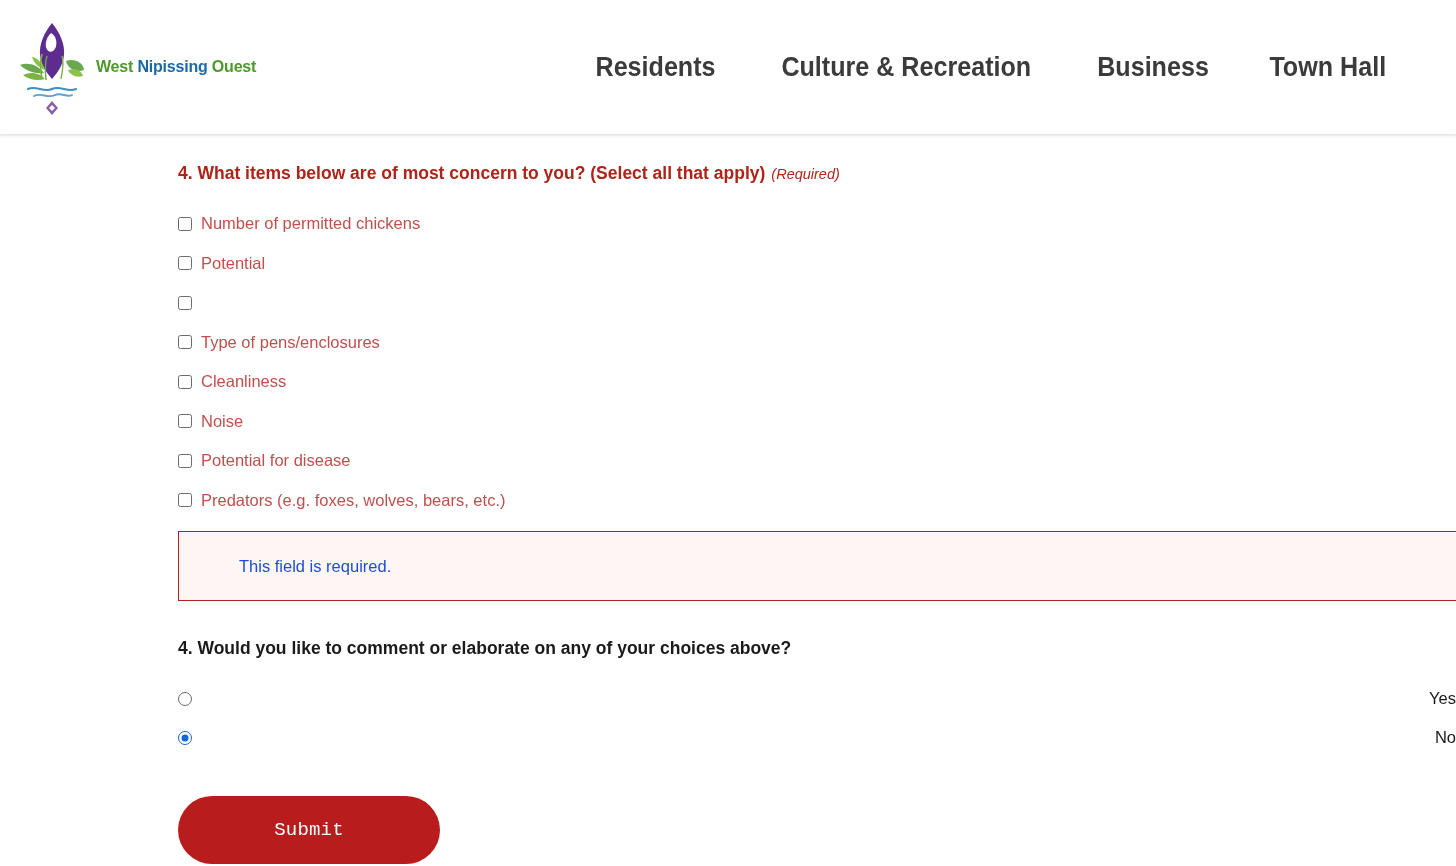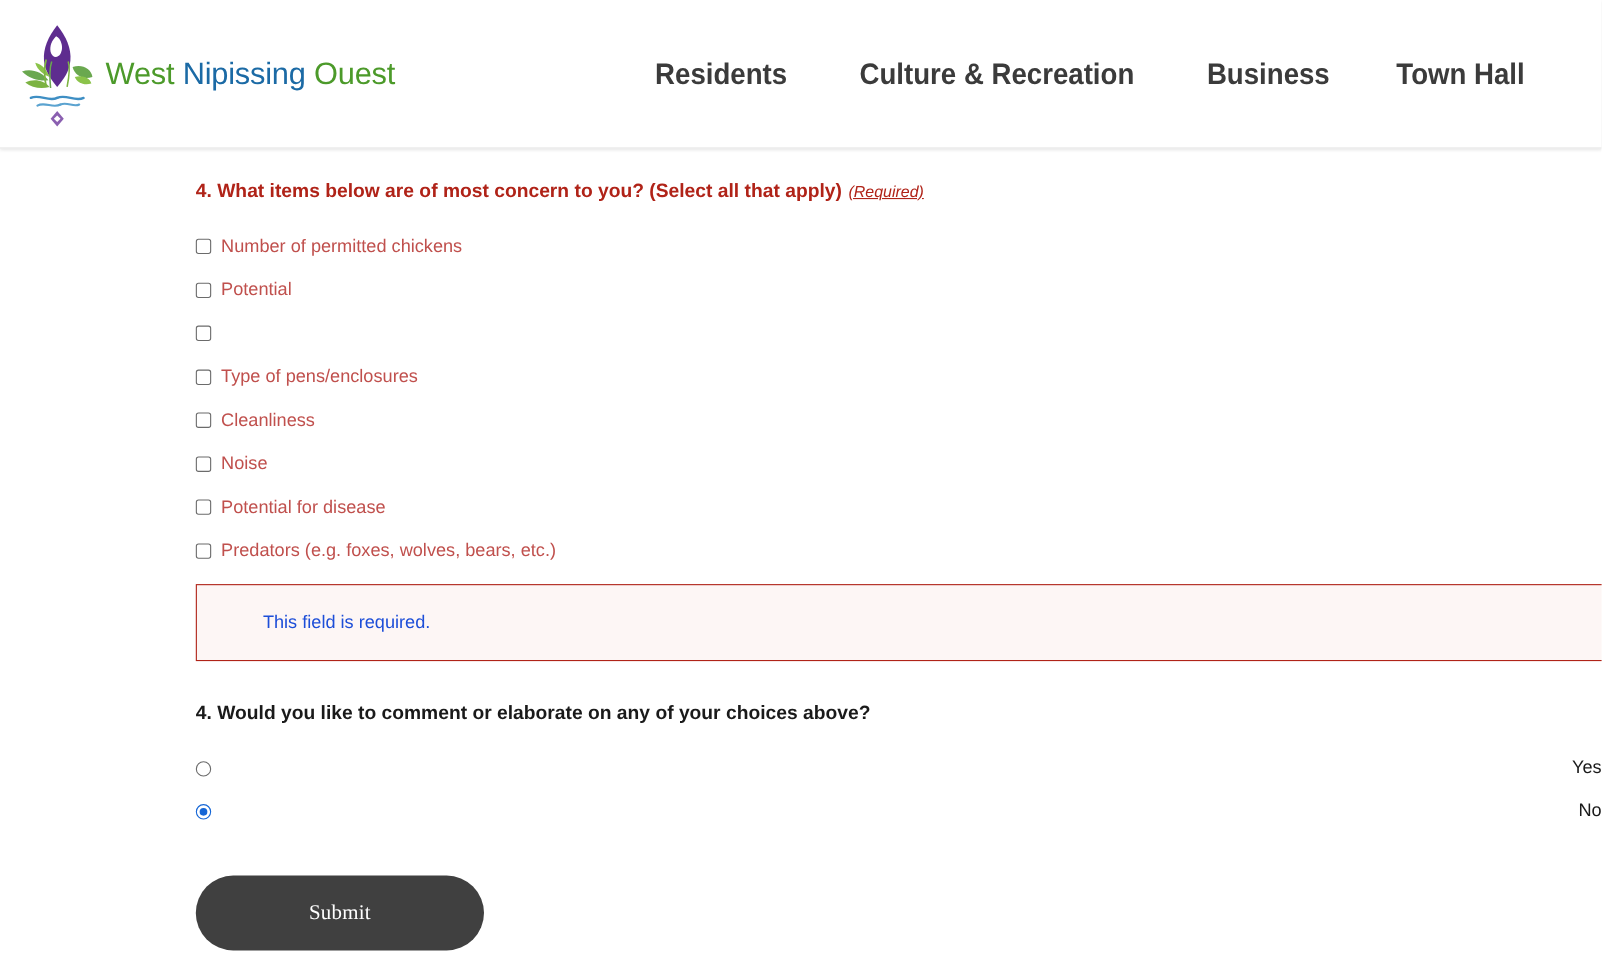--- a/index.html
+++ b/index.html
@@ -32,22 +32,22 @@
     align-items: center;
     margin-left: 12px;
     text-decoration: none;
   }
   .brand-mark {
     width: 80px;
     height: 100px;
     flex: 0 0 auto;
   }
   .brand-word {
-    font-size: 28px;
-    font-weight: 400;
+    font-size: 16px;
+    font-weight: 700;
     letter-spacing: -0.2px;
     white-space: nowrap;
     margin-left: 4px;
     font-family: "Liberation Sans", "DejaVu Sans", sans-serif;
   }
   .w-green { color: #4c9a2a; }
   .w-blue  { color: #1b6aa5; }
 
   .main-nav {
     position: absolute;
@@ -86,21 +86,20 @@
     white-space: nowrap;
   }
   .q-heading.required-q { color: #b02318; }
   .q-heading.plain-q { color: #1a1a1a; }
   .required-tag {
     font-style: italic;
     font-weight: 400;
     font-size: 14.5px;
     margin-left: 6px;
     color: #b02318;
-    text-decoration: underline;
   }
 
   .opt-list {
     list-style: none;
     margin: 0;
     padding: 0;
   }
   .opt-row {
     display: flex;
     align-items: center;
@@ -182,24 +181,24 @@
     color: #1a1a1a;
     cursor: pointer;
   }
 
   .submit-wrap { margin-top: 39px; }
   .submit-btn {
     width: 262px;
     height: 68px;
     border: none;
     border-radius: 34px;
-    background: #404040;
+    background: #b91c1c;
     color: #ffffff;
     font-size: 19px;
-    font-family: Liberation Serif, serif;
+    font-family: Liberation Mono, monospace;
     cursor: pointer;
     letter-spacing: 0.2px;
   }
 </style>
 </head>
 <body>
 
 <header class="site-header">
 
   <a class="brand" href="#">

